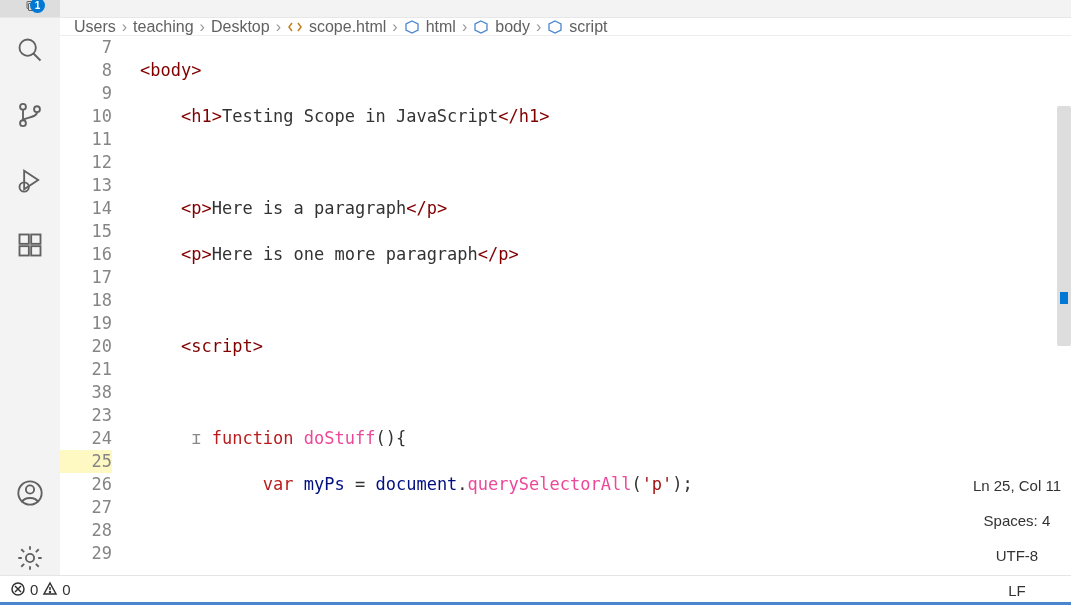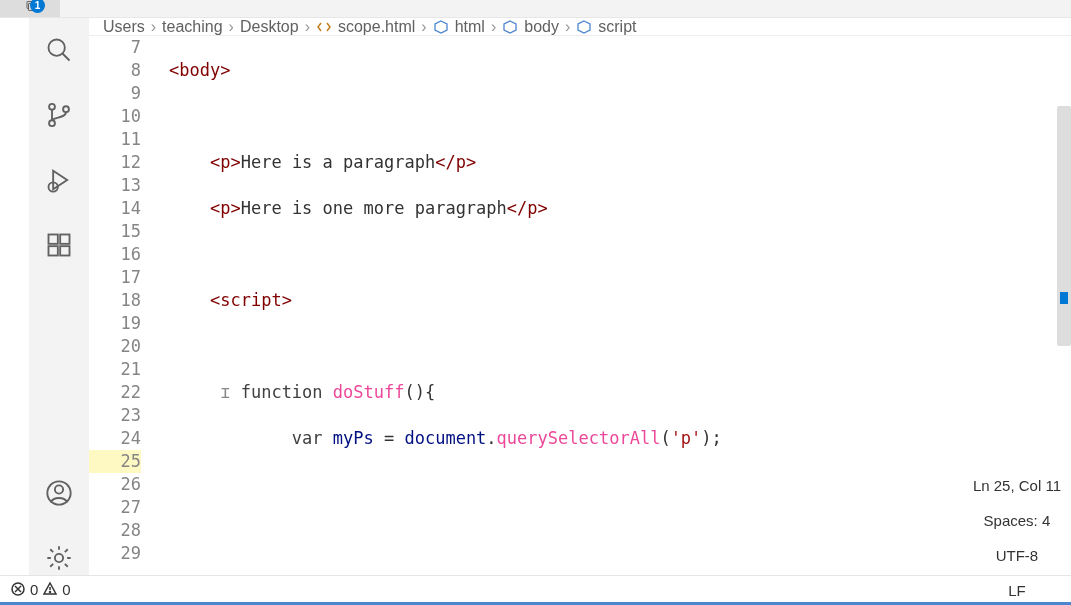--- a/index.html
+++ b/index.html
@@ -29,21 +29,21 @@
     .top-tab-area .explorer-btn svg { width: 16px; height: 12px; }
     .top-tab-area .badge {
       position: absolute;
       top: -2px; left: 30px;
       background: #0078d4; color: #fff;
       font-size: 10px; font-weight: bold;
       border-radius: 50%;
       width: 15px; height: 15px;
       display: flex; align-items: center; justify-content: center;
     }
-    .main { flex: 1; display: flex; overflow: hidden; margin-left: 29px; }
+    .main { flex: 1; display: flex; overflow: hidden; }
     .activity-bar {
       width: 60px;
       background: #f3f3f3;
       display: flex;
       flex-direction: column;
       align-items: center;
       padding-top: 18px;
       gap: 34px;
     }
     .activity-bar .spacer { flex: 1; }
@@ -69,21 +69,21 @@
       text-align: right;
       color: #858585;
       padding-right: 28px;
       user-select: none;
     }
     .gutter div { height: 23px; }
     .code { flex: 1; white-space: pre; color: #333; }
     .code div { height: 23px; }
     .hl { background: #fef9c3; }
     .tag { color: #800000; }
-    .kw { color: #404040; }
+    .kw { color: #b91c1c; }
     .fn { color: #ec4899; }
     .str { color: #a31515; }
     .var { color: #001080; }
     .punct { color: #333; }
     .scrollbar-v {
       position: absolute; right: 0; top: 70px;
       width: 14px; height: 240px;
       background: rgba(120,120,120,0.25);
       border-radius: 2px;
     }
@@ -195,31 +195,32 @@
           <div>12</div>
           <div>13</div>
           <div>14</div>
           <div>15</div>
           <div>16</div>
           <div>17</div>
           <div>18</div>
           <div>19</div>
           <div>20</div>
           <div>21</div>
-          <div>22</div>
+          <div>38</div>
           <div>23</div>
           <div>24</div>
           <div class="hl">25</div>
           <div>26</div>
           <div>27</div>
           <div>28</div>
           <div>29</div>
         </div>
         <div class="code">
 <div><span class="tag">&lt;</span><span class="tag">body</span><span class="tag">&gt;</span></div>
+<div>    <span class="tag">&lt;</span><span class="tag">h1</span><span class="tag">&gt;</span><span>Testing Scope in JavaScript</span><span class="tag">&lt;/</span><span class="tag">h1</span><span class="tag">&gt;</span></div>
 <div> </div>
 <div>    <span class="tag">&lt;</span><span class="tag">p</span><span class="tag">&gt;</span><span>Here is a paragraph</span><span class="tag">&lt;/</span><span class="tag">p</span><span class="tag">&gt;</span></div>
 <div>    <span class="tag">&lt;</span><span class="tag">p</span><span class="tag">&gt;</span><span>Here is one more paragraph</span><span class="tag">&lt;/</span><span class="tag">p</span><span class="tag">&gt;</span></div>
 <div> </div>
 <div>    <span class="tag">&lt;</span><span class="tag">script</span><span class="tag">&gt;</span></div>
 <div> </div>
 <div>     <span class="cursor-mark">ɪ</span> <span class="kw">function</span><span> </span><span class="fn">doStuff</span><span class="punct">(){</span></div>
 <div>            <span class="kw">var</span><span> </span><span class="var">myPs</span><span> = </span><span class="var">document</span><span>.</span><span class="fn">querySelectorAll</span><span>(</span><span class="str">'p'</span><span>);</span></div>
 
 

